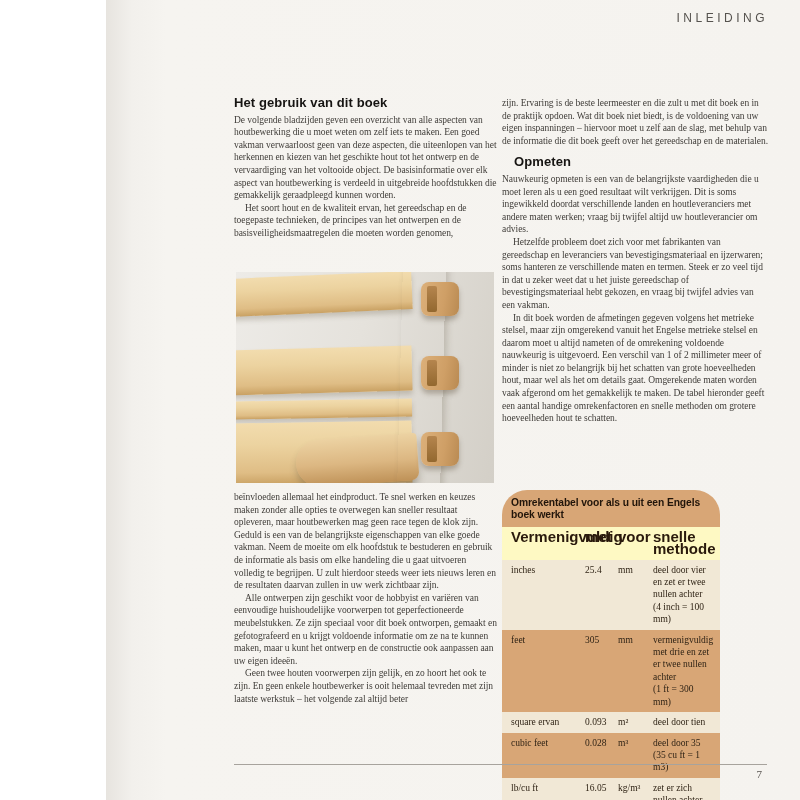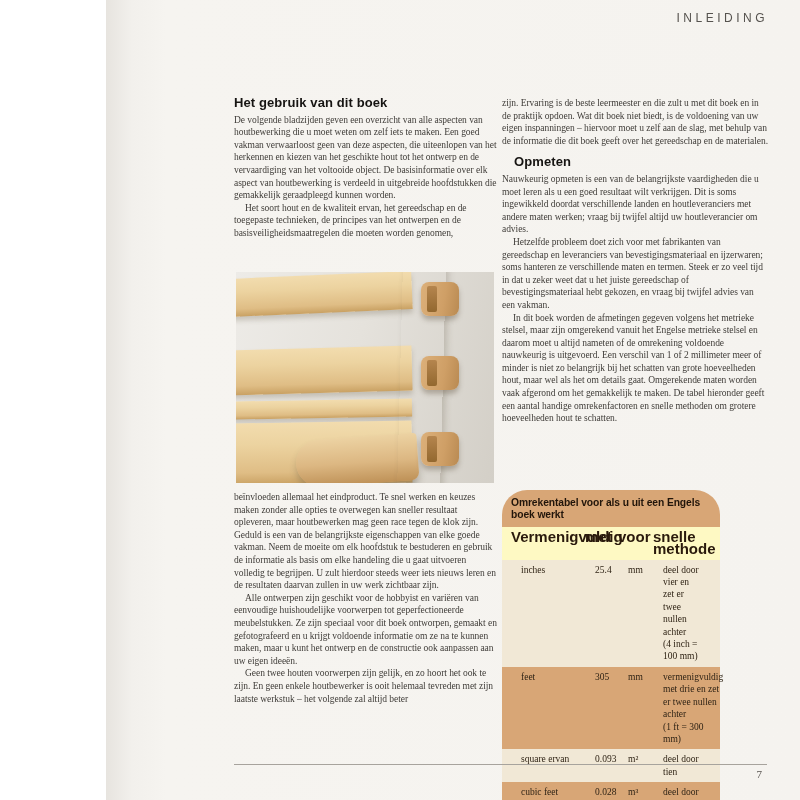--- a/index.html
+++ b/index.html
@@ -66,21 +66,21 @@
     background:#d8a676;color:#2f2315;font-size:9.5px;line-height:12.4px;border-radius:25px;
   }
   .t-title{
     font-family:"Liberation Sans",sans-serif;font-weight:bold;font-size:10.3px;
     color:#21150a;padding:7px 9px 5px 9px;letter-spacing:-0.1px;
   }
   .t-head{
     background:#fef9c3;display:flex;padding:4px 9px;
     font-family:"Liberation Sans",sans-serif;font-weight:bold;font-size:15px;color:#2a1a0c;
   }
-  .t-row{display:flex;padding:4px 19px;}
+  .t-row{display:flex;padding:4px 9px;}
   .t-row.cream{background:#f1e8d6;}
   .c1{width:74px;flex:0 0 auto;}
   .c2{width:33px;flex:0 0 auto;}
   .c3{width:35px;flex:0 0 auto;}
   .c4{flex:1 1 auto;}
   .pre{white-space:pre-line;}
 
   .footer-rule{position:absolute;left:128px;top:764px;width:533px;height:1px;background:#a7a39d;}
   .page-num{position:absolute;left:560px;top:768px;width:96px;text-align:right;font-size:11px;color:#56534f;}
 </style>

